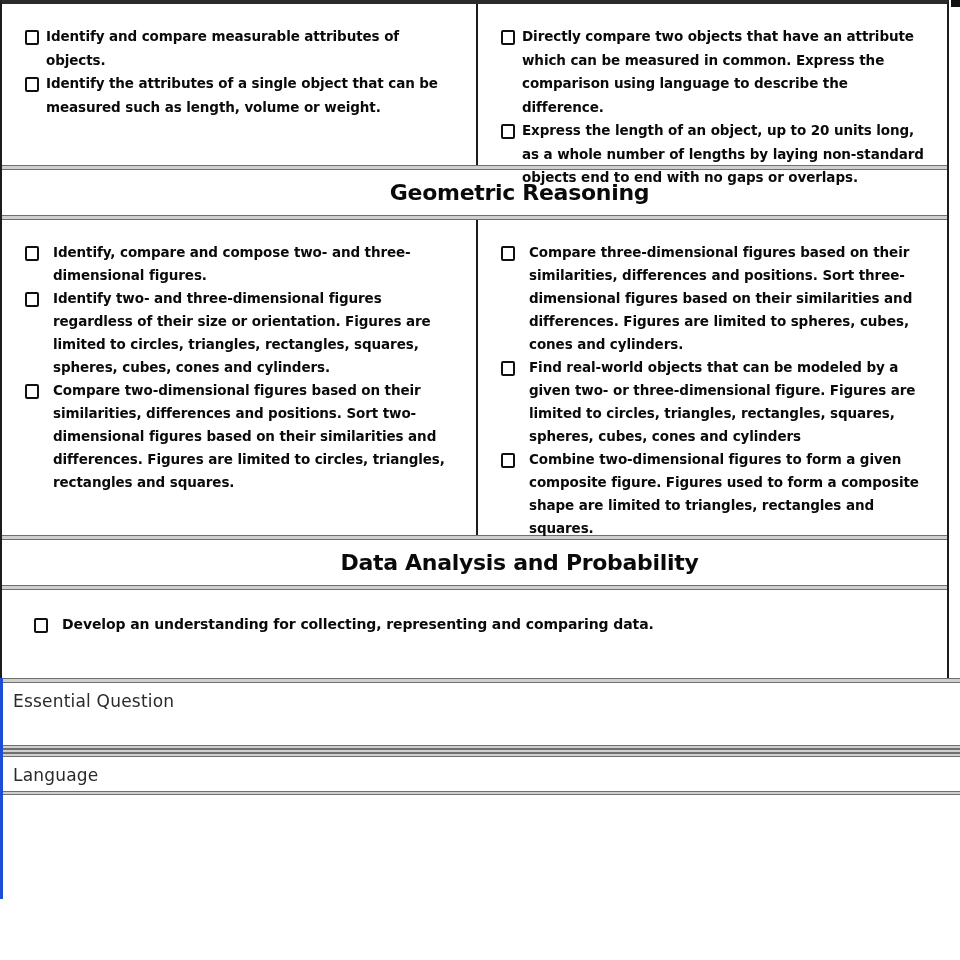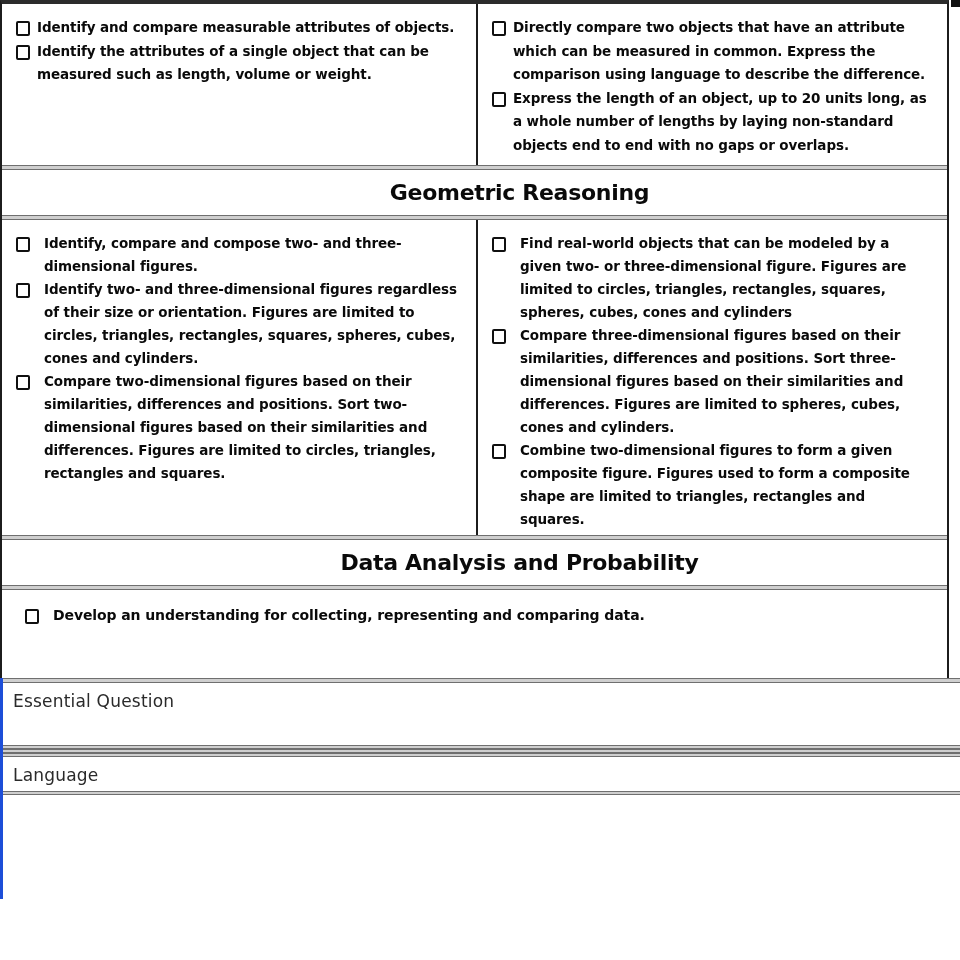--- a/index.html
+++ b/index.html
@@ -24,21 +24,21 @@
     background:#cfcfcf;
     border-top:1px solid #6f6f6f;
     border-bottom:1px solid #6f6f6f;
   }
   .two-col{display:flex;align-items:stretch;}
   .sec-a{height:161px;}
   .sec-b{height:315px;}
   .col{box-sizing:border-box;padding:5px 6px 0 7px;}
   .col.left{width:476px;border-right:2px solid #1c1c1c;}
   .col.right{flex:1;}
-  ul.blist{list-style:none;margin:7px;padding:0;}
+  ul.blist{list-style:none;margin:16px;padding:0;}
   ul.blist li{
     display:flex;gap:7px;align-items:flex-start;
     font-weight:bold;font-size:13.5px;line-height:23.5px;
     letter-spacing:-0.1px;
   }
   .sec-b ul.blist li{line-height:23px;gap:14px;}
   .cb{
     flex:none;width:10px;height:11px;
     border:2px solid #101010;border-radius:2px;
     margin-top:5px;background:#fff;
@@ -128,25 +128,25 @@
           <li>
             <span class="cb"></span>
             <span>Compare two-dimensional figures based on their similarities, differences and positions. Sort two-dimensional figures based on their similarities and differences. Figures are limited to circles, triangles, rectangles and squares.</span>
           </li>
         </ul>
       </div>
       <div class="col right">
         <ul class="blist">
           <li>
             <span class="cb"></span>
-            <span>Find real-world objects that can be modeled by a given two- or three-dimensional figure. Figures are limited to circles, triangles, rectangles, squares, spheres, cubes, cones and cylinders</span>
+            <span>Compare three-dimensional figures based on their similarities, differences and positions. Sort three-dimensional figures based on their similarities and differences. Figures are limited to spheres, cubes, cones and cylinders.</span>
           </li>
           <li>
             <span class="cb"></span>
-            <span>Compare three-dimensional figures based on their similarities, differences and positions. Sort three-dimensional figures based on their similarities and differences. Figures are limited to spheres, cubes, cones and cylinders.</span>
+            <span>Find real-world objects that can be modeled by a given two- or three-dimensional figure. Figures are limited to circles, triangles, rectangles, squares, spheres, cubes, cones and cylinders</span>
           </li>
           <li>
             <span class="cb"></span>
             <span>Combine two-dimensional figures to form a given composite figure. Figures used to form a composite shape are limited to triangles, rectangles and squares.</span>
           </li>
         </ul>
       </div>
     </div>
 
     <div class="hrule"></div>

